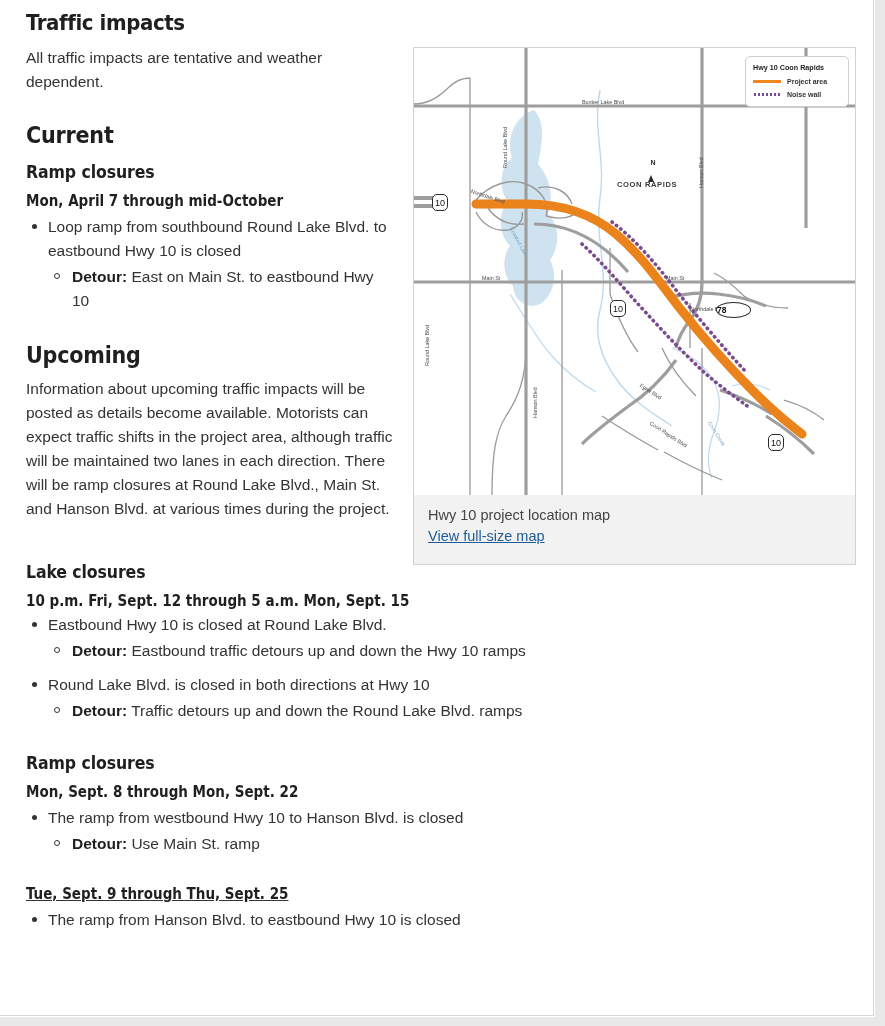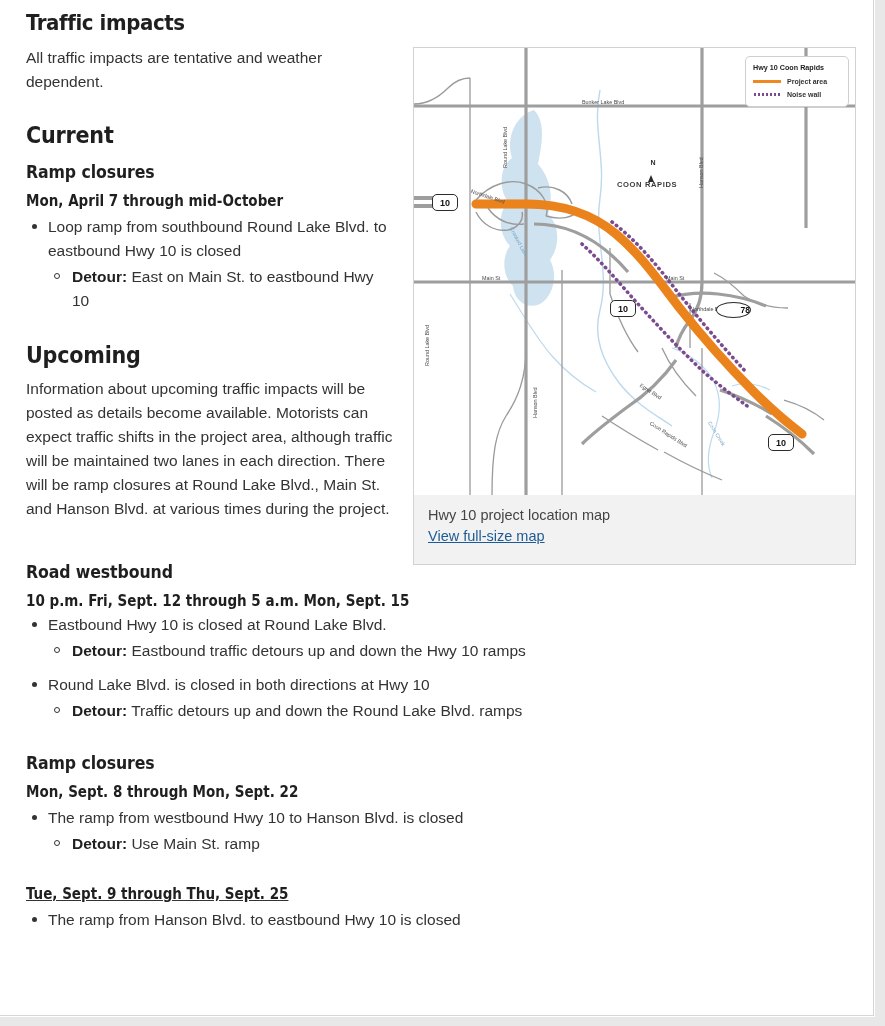--- a/index.html
+++ b/index.html
@@ -227,41 +227,41 @@
     font-family: "Liberation Sans", sans-serif;
   }
   .water-label {
     position: absolute;
     font-size: 5.2px;
     color: #7aa7c7;
     white-space: nowrap;
   }
   .shield-us {
     position: absolute;
-    width: 26px; height: 17px;
+    width: 16px; height: 17px;
     border: 1.3px solid #2b2b2b;
     border-radius: 5px;
     background: #ffffff;
     font-size: 9px;
-    font-weight: bold;
+    font-weight: normal;
     color: #111111;
     text-align: center;
     line-height: 16px;
     z-index: 20;
   }
   .shield-cr {
     position: absolute;
     width: 35px; height: 16px;
     border: 1.3px solid #2b2b2b;
     border-radius: 50%;
     background: #ffffff;
     font-size: 8.5px;
     font-weight: bold;
     color: #111111;
-    text-align: right;
+    text-align: left;
     line-height: 14px;
     z-index: 20;
   }
 </style>
 </head>
 <body>
 
 <div class="page">
 
   <div class="content">
@@ -298,21 +298,21 @@
     </ul>
 
     <div style="margin-top:29px;">
       <h2 class="sec-title">Upcoming</h2>
     </div>
     <div class="col-left" style="margin-top:8px;">
       <p class="body-text">Information about upcoming traffic impacts will be posted as details become available. Motorists can expect traffic shifts in the project area, although traffic will be maintained two lanes in each direction. There will be ramp closures at Round Lake Blvd., Main St. and Hanson Blvd. at various times during the project.</p>
     </div>
 
     <div style="margin-top:40px;">
-      <h3 class="sub-title">Road westbound</h3>
+      <h3 class="sub-title">Lake closures</h3>
     </div>
     <div style="margin-top:8px;">
       <p class="daterange">10 p.m. Fri, Sept. 12 through 5 a.m. Mon, Sept. 15</p>
     </div>
     <ul class="bul" style="">
       <li>
         <span class="bullet-dot"></span>
         <span>Eastbound Hwy 10 is closed at Round Lake Blvd.</span>
         <ul class="sub">
           <li>

